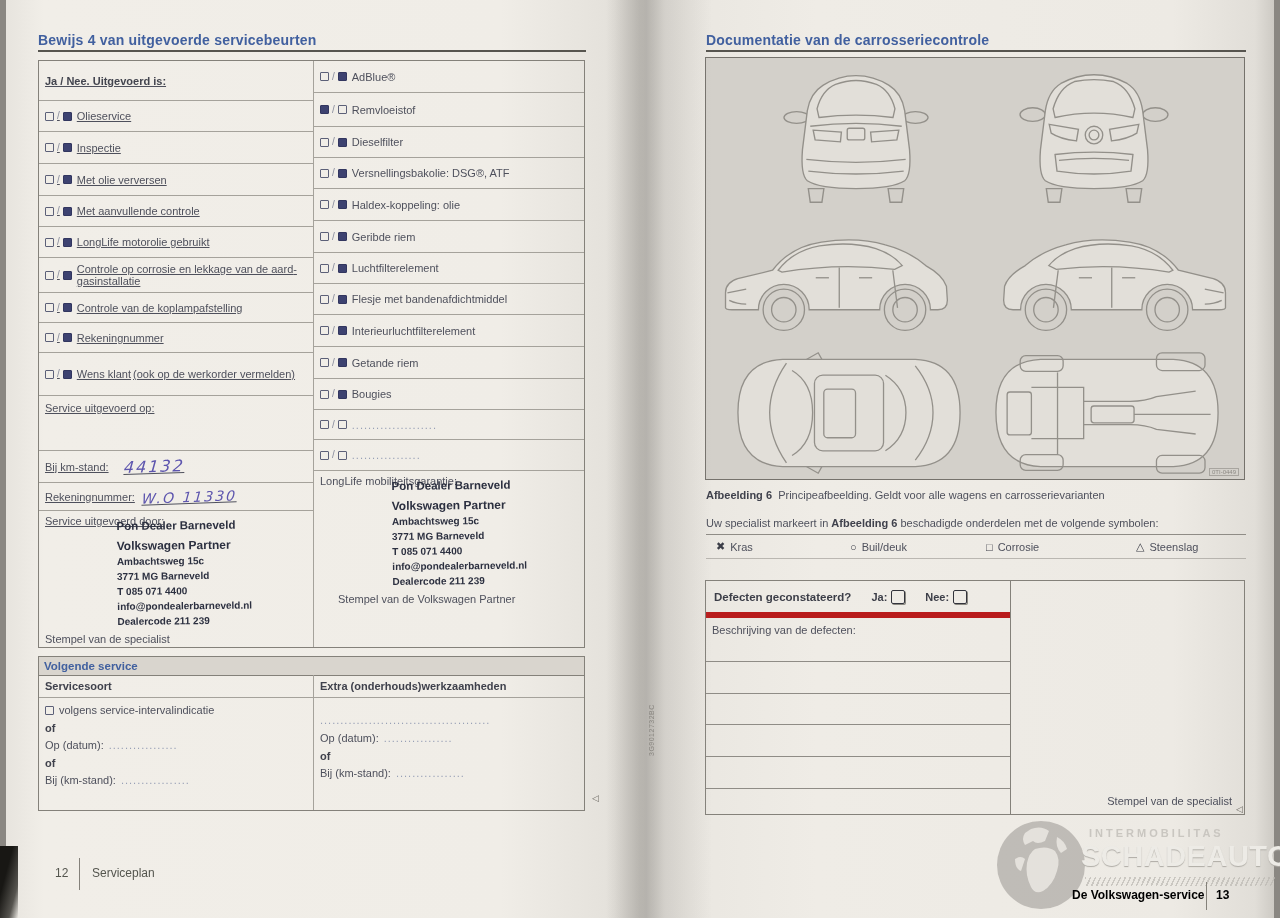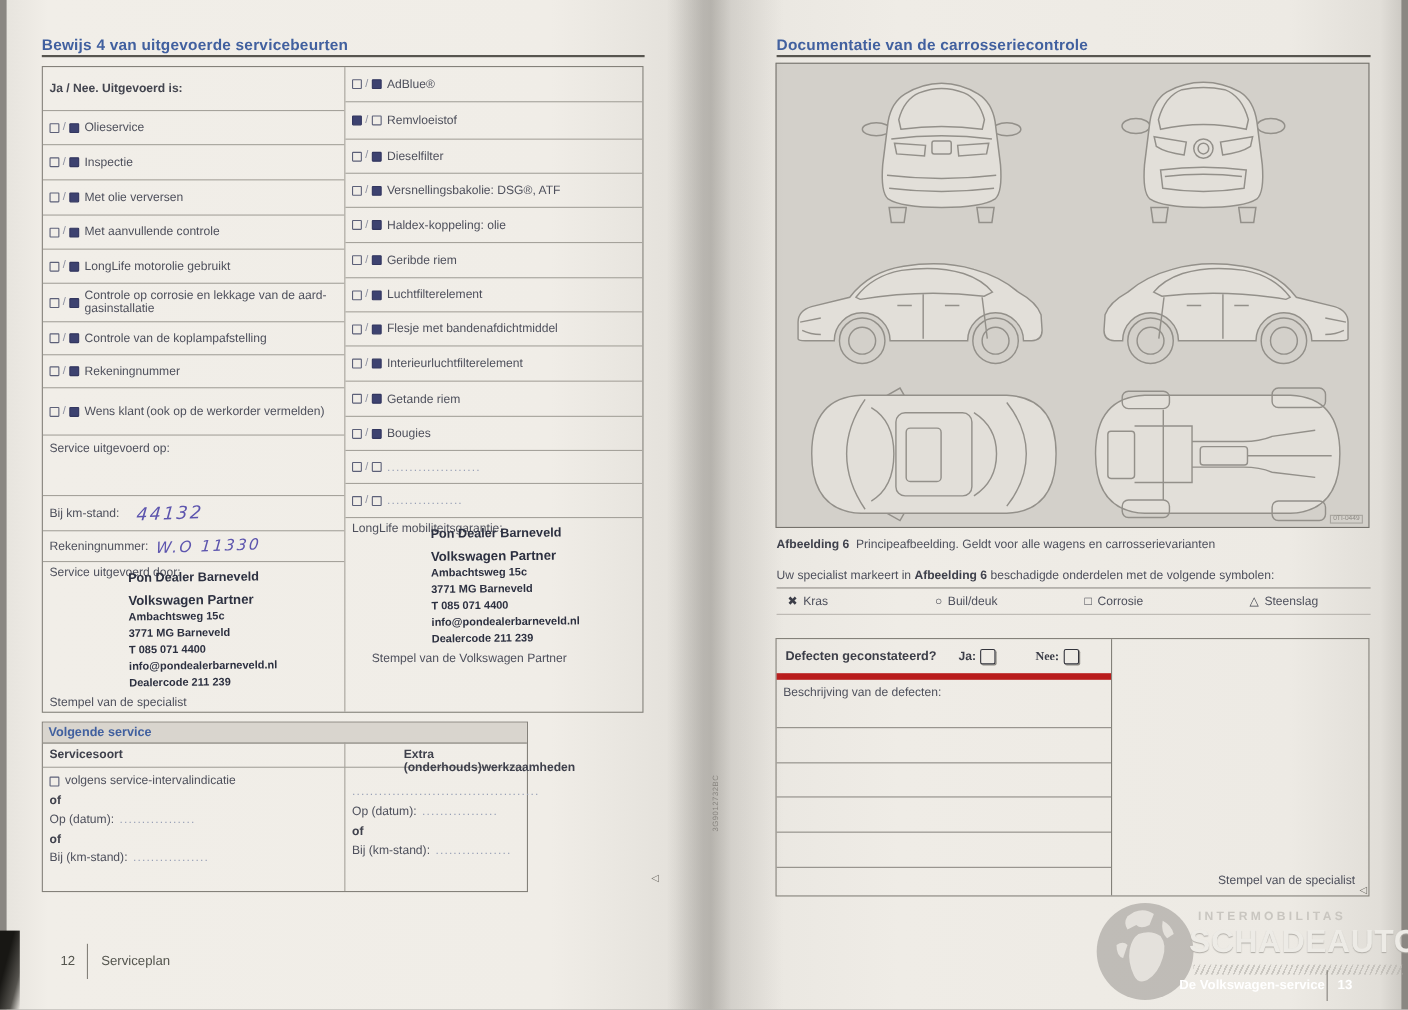--- a/index.html
+++ b/index.html
@@ -12,21 +12,21 @@
          background:linear-gradient(90deg,rgba(120,117,112,0) 0%,rgba(120,117,112,.38) 38%,rgba(160,157,152,.30) 55%,rgba(230,227,222,0) 100%);}
   .corner-wedge{position:absolute;left:0;top:846px;width:18px;height:72px;
          background:linear-gradient(105deg,#181714 35%,#56544f 75%,rgba(86,84,79,0) 100%);}
 
   .ttl{position:absolute;font-size:14px;font-weight:bold;color:#41609f;letter-spacing:.2px;}
   .ttl-rule{position:absolute;height:2px;background:#57554f;}
 
   
   .tbl1{position:absolute;left:38px;top:60px;width:547px;height:588px;border:1px solid #84817a;box-sizing:border-box;}
   .col{position:absolute;top:0;height:100%;box-sizing:border-box;}
-  .col-l{left:0;width:274px;}
+  .col-l{left:0;width:274px;text-decoration:underline;}
   .col-r{left:274px;width:271px;border-left:1px solid #a5a29b;}
   .trow{box-sizing:border-box;display:flex;align-items:center;gap:5px;padding:0 4px 0 6px;
         border-bottom:1px solid #a5a29b;font-size:11px;line-height:12px;color:#4e505c;}
   .trow:last-child{border-bottom:none;}
   .thead{font-weight:bold;color:#43454f;font-size:11px;}
   .cbpair{display:inline-flex;align-items:center;gap:3px;flex:none;}
   .cb{width:9px;height:9px;border:1.4px solid #5c6078;border-radius:1px;background:transparent;display:inline-block;box-sizing:border-box;}
   .slash{color:#8a8e9e;font-size:10px;}
   .cbpair[data-state="second"] .b2,.cbpair[data-state="first"] .b1{background:#3d4270;border-color:#32365f;}
   .fieldcell{display:block;padding:6px 4px 0 6px;}
@@ -34,21 +34,21 @@
         letter-spacing:2px;transform:rotate(-2deg) skewX(-7deg);display:inline-block;margin-left:10px;}
   .stampcell{position:relative;display:block;padding:4px 4px 0 6px;}
   .stampblock{position:absolute;left:78px;top:8px;width:190px;color:#2c3040;text-align:left;transform:rotate(-.6deg);}
   .stampblock .s0{font-size:11.5px;font-weight:bold;margin-bottom:8px;}
   .stampblock .s1{font-size:12px;font-weight:bold;margin-bottom:4px;}
   .stampblock .sl{font-size:10px;font-weight:600;margin-bottom:3px;}
   .stampcap{position:absolute;left:6px;bottom:4px;font-size:11px;color:#4e505c;}
   .stampcap-r{left:24px;}
 
   
-  .tbl2{position:absolute;left:38px;top:656px;width:442px;height:155px;border:1px solid #84817a;box-sizing:border-box;background:transparent;}
+  .tbl2{position:absolute;left:38px;top:656px;width:547px;height:155px;border:1px solid #84817a;box-sizing:border-box;background:transparent;}
   .ns-title{height:19px;background:#d9d5ce;border-bottom:1px solid #84817a;box-sizing:border-box;
             font-size:11.5px;font-weight:bold;color:#41609f;padding:3px 0 0 5px;}
   .ns-head{height:22px;border-bottom:1px solid #a5a29b;box-sizing:border-box;position:relative;}
   .ns-head span{position:absolute;top:4px;font-size:11px;font-weight:bold;color:#3f414c;}
   .ns-body{position:relative;height:112px;}
   .ns-div{position:absolute;left:274px;top:-23px;bottom:0;width:1px;background:#a5a29b;}
   .ns-col{position:absolute;top:0;font-size:11px;color:#4e505c;}
   .ns-line{margin-bottom:6px;display:flex;align-items:center;gap:5px;}
   .of{font-weight:bold;color:#3f414c;margin:3px 0 5px 0;}
   .dots{color:#98a0b6;letter-spacing:1px;}
@@ -80,21 +80,21 @@
 
   
   .wm{position:absolute;left:993px;top:813px;width:287px;height:100px;pointer-events:none;}
   .wm-l1{position:absolute;left:96px;top:14px;font-size:11px;font-weight:bold;letter-spacing:3px;color:#c9c6c0;}
   .wm-l2{position:absolute;left:88px;top:27px;font-size:29px;font-weight:bold;letter-spacing:.5px;
          color:#edebe6;text-shadow:0 1px 1px #aeaba5;}
   .wm-hatch{position:absolute;left:92px;top:64px;width:190px;height:9px;opacity:.7;
          background:repeating-linear-gradient(115deg,#bbb8b2 0 1.5px,rgba(0,0,0,0) 1.5px 4.5px);}
 
   .foot{position:absolute;font-size:12px;color:#54554e;}
-  .foot b{color:#ffffff;margin-top:28px;}
+  .foot b{color:#000000;margin-top:28px;}
   .vline{position:absolute;width:1px;background:#84817a;}
   .spinecode{position:absolute;left:648px;top:756px;font-size:7px;color:#8b8882;
              transform:rotate(-90deg);transform-origin:left top;letter-spacing:.5px;}
   .printmark{position:absolute;font-size:9px;color:#6f6c66;}
 </style>
 </head>
 <body>
 
 <div class="scan">
 
@@ -328,21 +328,21 @@
         </span>
         <span class="stampcap stampcap-r">Stempel van de Volkswagen Partner</span>
       </div>
     </div>
   </div>
 
   <div class="tbl2">
     <div class="ns-title">Volgende service</div>
     <div class="ns-head">
       <span style="left:6px;">Servicesoort</span>
-      <span style="left:281px;margin-left:47px;">Extra (onderhouds)werkzaamheden</span>
+      <span style="left:281px;">Extra (onderhouds)werkzaamheden</span>
     </div>
     <div class="ns-body">
       <div class="ns-div"></div>
       <div class="ns-col" style="left:6px;top:6px;width:260px;">
         <div class="ns-line">
           <span class="cb"></span>
           <span>volgens service-intervalindicatie</span>
         </div>
         <div class="of">of</div>
         <div class="ns-line">
@@ -503,21 +503,21 @@
   <div class="thinrule" style="left:706px;top:558px;width:540px;opacity:.55;"></div>
 
   <div class="dtable">
     <div class="d-left">
       <div class="d-toprow">
         <span class="d-q">Defecten geconstateerd?</span>
         <span class="d-yn" style="margin-left:12px;">
           <span>Ja:</span>
           <span class="bigbox"></span>
         </span>
-        <span class="d-yn" style="margin-left:28px;font-family:Liberation Serif, serif;">
+        <span class="d-yn" style="margin-left:12px;">
           <span>Nee:</span>
           <span class="bigbox"></span>
         </span>
       </div>
       <div class="d-desc">Beschrijving van de defecten:</div>
       <div class="d-line" style="top:80px;"></div>
       <div class="d-line" style="top:112px;"></div>
       <div class="d-line" style="top:143px;"></div>
       <div class="d-line" style="top:175px;"></div>
       <div class="d-line" style="top:207px;"></div>

